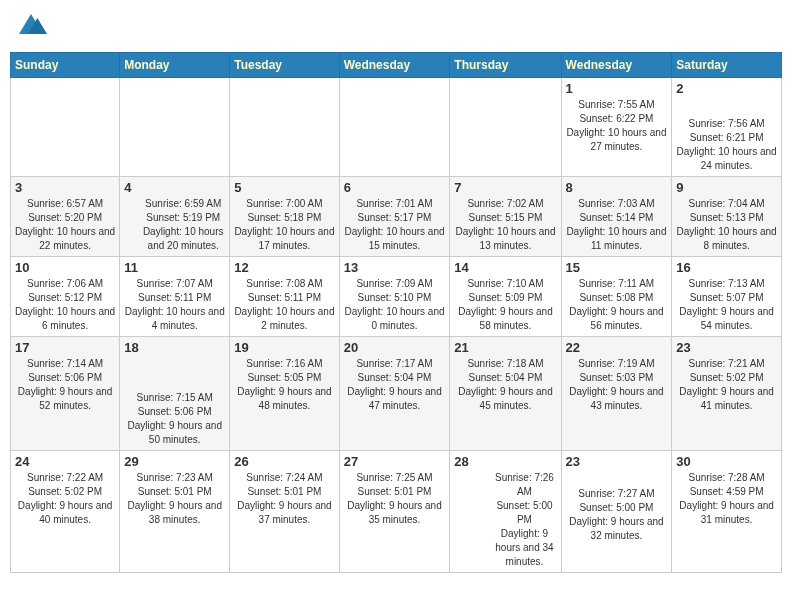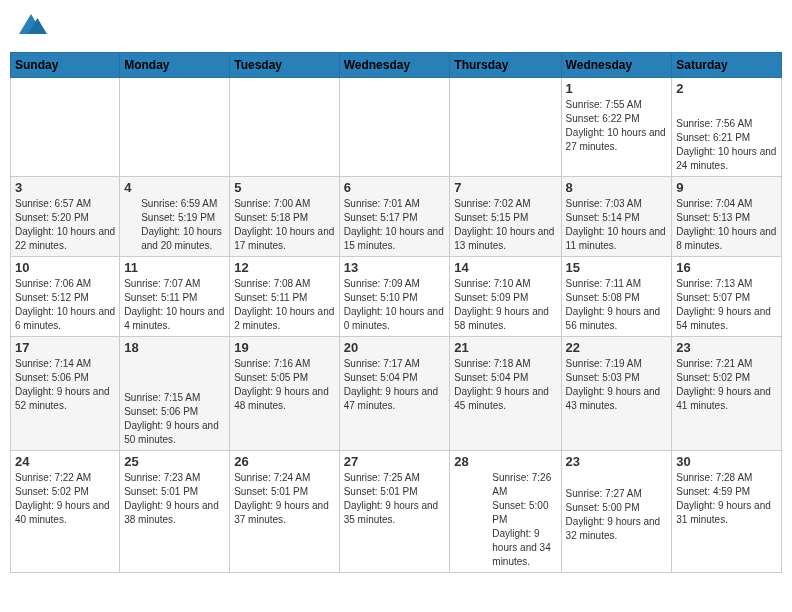--- a/index.html
+++ b/index.html
@@ -59,21 +59,21 @@
       font-size: 14px;
       color: #555;
     }
     .calendar {
       width: 100%;
       border-collapse: collapse;
       border: 1px solid #ccc;
     }
     .calendar th {
       background: #2980b9;
-      color: #000000;
+      color: #fef9c3;
       font-size: 12px;
       font-weight: bold;
       padding: 5px 4px;
       border: 1px solid #2472a4;
       text-align: left;
     }
     .calendar td {
       border: 1px solid #ccc;
       vertical-align: top;
       padding: 3px 4px;
@@ -92,20 +92,21 @@
     .day-number {
       font-weight: bold;
       font-size: 13px;
       display: block;
       margin-bottom: 2px;
     }
     .day-info {
       font-size: 10px;
       line-height: 1.4;
       color: #333;
+      text-align: center;
     }
     .empty-cell {
       background: #fff !important;
     }
     .row1 td { background: #fff; }
     .row2 td { background: #f0f0f0; }
     .row3 td { background: #fff; }
     .row4 td { background: #f0f0f0; }
     .row5 td { background: #fff; }
   </style>
@@ -297,21 +298,21 @@
           </td>
         </tr>
         <tr class="row5">
           <td>
             <span class="day-number">24</span>
             <div class="day-info" style="white-space: pre-line;">Sunrise: 7:22 AM
 Sunset: 5:02 PM
 Daylight: 9 hours and 40 minutes.</div>
           </td>
           <td>
-            <span class="day-number">25</span>
+            <span class="day-number">29</span>
             <div class="day-info" style="white-space: pre-line;">Sunrise: 7:23 AM
 Sunset: 5:01 PM
 Daylight: 9 hours and 38 minutes.</div>
           </td>
           <td>
             <span class="day-number">26</span>
             <div class="day-info" style="white-space: pre-line;">Sunrise: 7:24 AM
 Sunset: 5:01 PM
 Daylight: 9 hours and 37 minutes.</div>
           </td>

